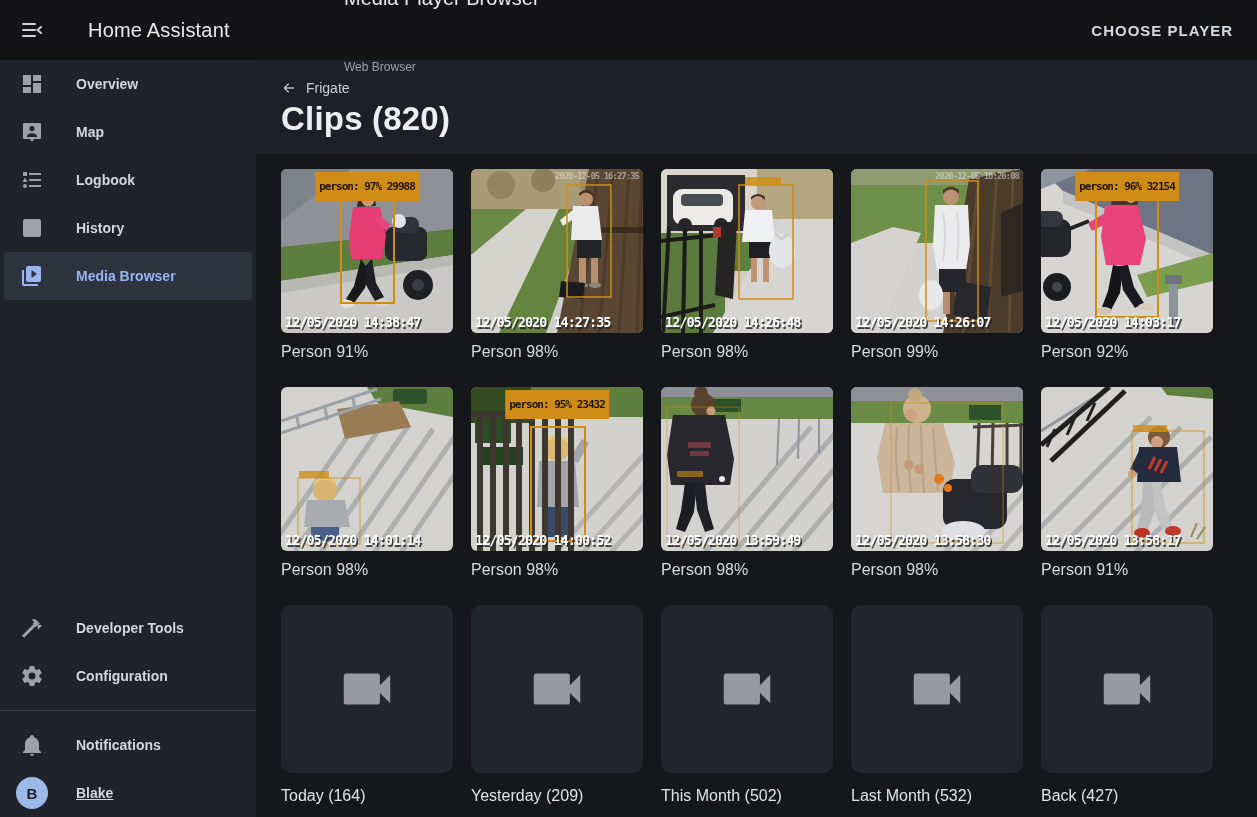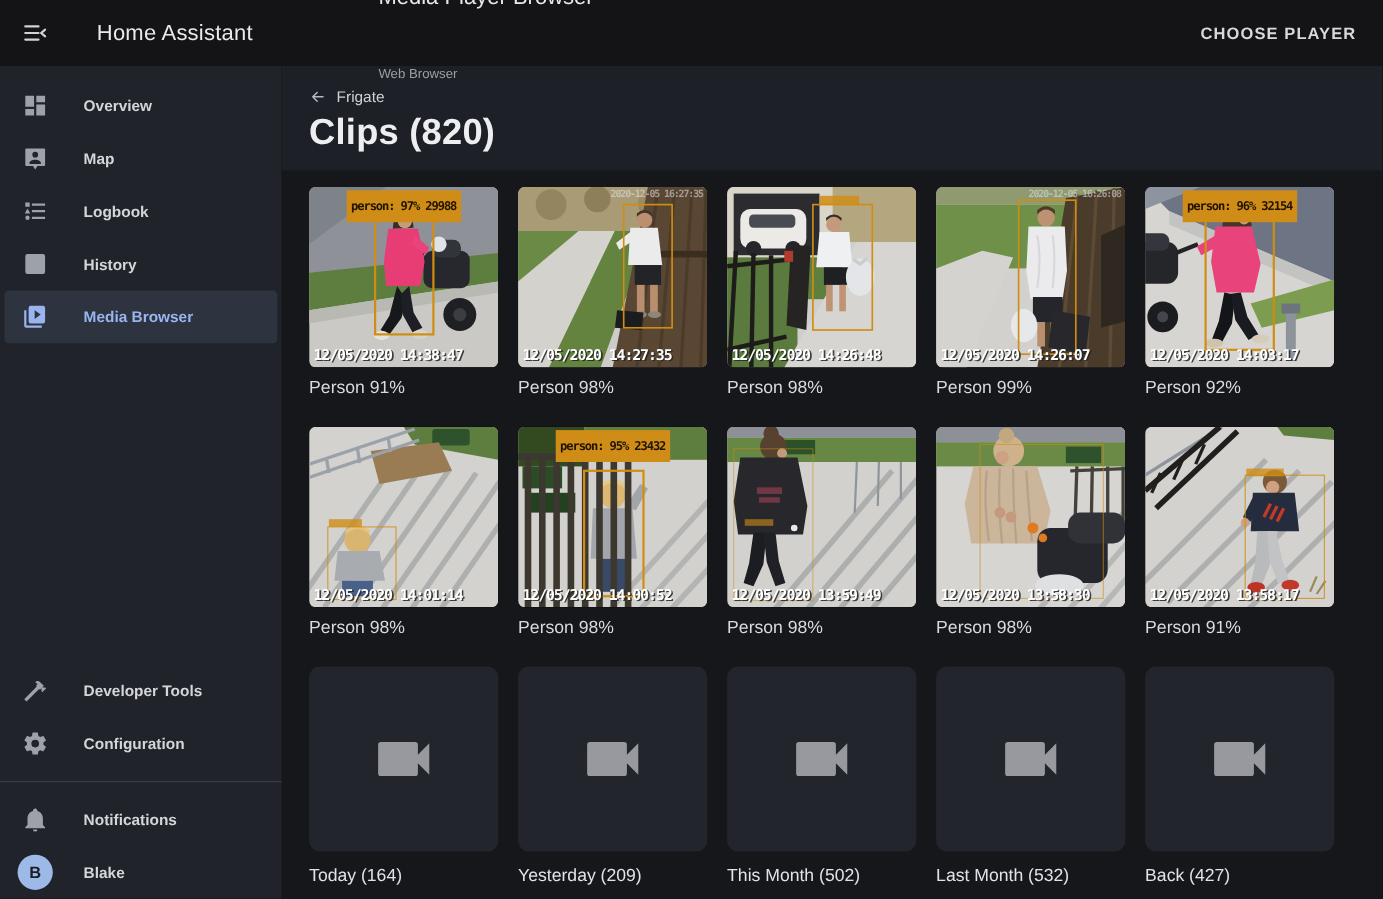--- a/index.html
+++ b/index.html
@@ -10,30 +10,30 @@
   .appbar { position:absolute; top:0; left:0; width:1257px; height:60px; background:#141417; display:flex; align-items:center; z-index:10; }
   .appbar-left { width:256px; display:flex; align-items:center; padding-left:20px; flex-shrink:0; }
   .menu-btn { width:24px; height:24px; cursor:pointer; color:#cfd2d6; }
   .ha-title { margin-left:44px; font-size:20px; color:#e9eaec; letter-spacing:.2px; }
   .appbar-main { flex:1; padding-left:88px; display:flex; flex-direction:column; justify-content:center;gap:48px; }
   .mb-title { font-size:20px; color:#e6e8ea; line-height:24px; }
   .mb-sub { font-size:12px; color:#9aa0a6; line-height:16px; margin-top:1px; }
   .choose-player { margin-right:14px; padding:8px 10px; background:none; border:none; color:#d6d9de; font-family:"Liberation Sans",sans-serif; font-size:15px; font-weight:bold; letter-spacing:1px; cursor:pointer; }
 
   
-  .sidebar { position:absolute; top:60px; left:0; width:256px; bottom:0; background:#20232a; display:flex; flex-direction:column; padding-top:12px; }
+  .sidebar { position:absolute; top:60px; left:0; width:256px; bottom:0; background:#20232a; display:flex; flex-direction:column; padding-top:0; }
   .side-item { height:48px; margin:0 4px; border-radius:4px; display:flex; align-items:center; padding-left:16px; color:#d4d6da; font-size:14px; font-weight:bold; cursor:pointer; }
   .side-item .icon { width:24px; height:24px; color:#9da2a8; flex-shrink:0; }
   .side-item .lbl { margin-left:32px; white-space:nowrap; }
   .side-item.selected { background:#2d333f; color:#9ab4f0; }
   .side-item.selected .icon { color:#9ab4f0; }
   .side-spacer { flex:1; }
   .side-divider { height:1px; background:#3a3e46; margin:10px 0 10px 0; }
   .avatar { width:32px; height:32px; border-radius:50%; background:#9cb9e8; color:#1b1e24; display:flex; align-items:center; justify-content:center; font-size:15px; font-weight:bold; margin-left:-4px; flex-shrink:0; }
-  .side-item .lbl-avatar { margin-left:28px; }
+  .side-item .lbl-avatar { margin-left:28px;text-decoration:underline; }
 
   
   .main { position:absolute; top:60px; left:256px; right:0; bottom:0; background:#15171b; overflow:hidden; }
   .main-header { background:#1d2026; padding:20px 24px 16px 25px; }
   .breadcrumb { display:inline-flex; align-items:center; color:#cdd0d4; font-size:14px; cursor:pointer; }
   .breadcrumb .arrow { width:16px; height:16px; margin-right:9px; color:#b6bac0; }
   .page-title { font-size:33px; font-weight:bold; color:#edeef0; letter-spacing:.2px; }
 
   .media-grid { padding:15px 20px 0 25px; display:grid; grid-template-columns:repeat(5,172px); column-gap:18px; row-gap:26px; }
   .media-card { width:172px; cursor:pointer; }

